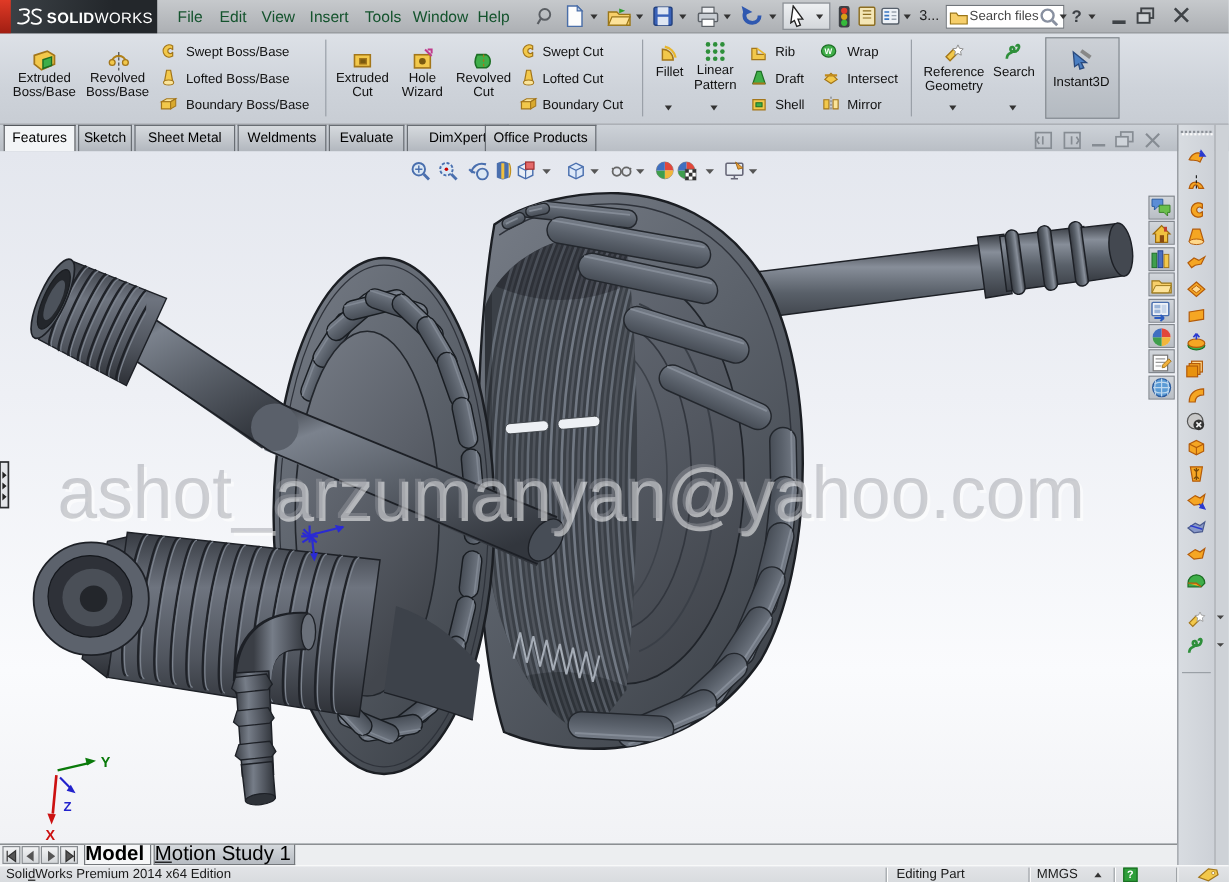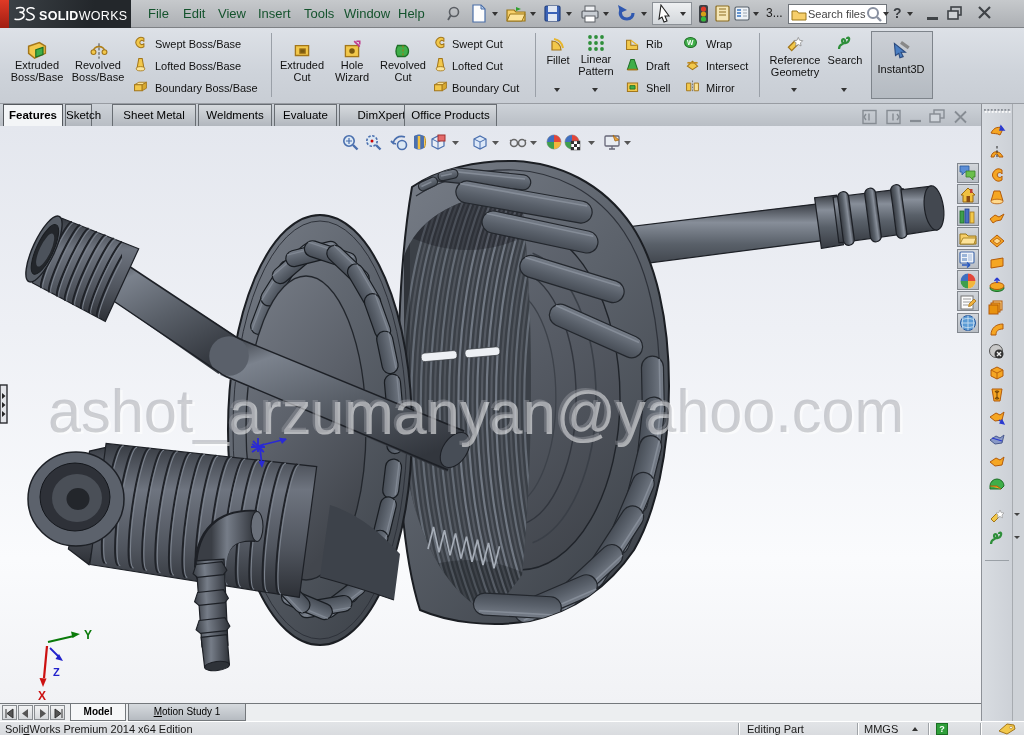--- a/index.html
+++ b/index.html
@@ -13,32 +13,32 @@
 .ticon{top:4px}
 
 #ribbon{left:0;top:28px;width:1024px;height:76px;background:linear-gradient(#dde1e7,#ced3da 60%,#c8cdd4);border-bottom:1px solid #989ca2}
 .rsep{top:33px;width:1px;height:64px;background:#9aa0a8;position:absolute}
 .rlabel{position:absolute;font-size:11px;color:#111;text-align:center;line-height:12px}
 .rrow{position:absolute;font-size:11px;color:#111;white-space:nowrap}
 .drop{position:absolute;width:0;height:0;border-left:3.5px solid transparent;border-right:3.5px solid transparent;border-top:4px solid #333}
 
 #tabrow{left:0;top:104px;width:1024px;height:22px;background:linear-gradient(#cdd2d8,#b9bec5)}
 .tab{position:absolute;top:104px;height:22px;background:linear-gradient(#d6dade,#b2b7be);border:1px solid #686d73;border-bottom:none;font-size:11.5px;color:#000;text-align:center;line-height:20px}
-.tab.active{background:#f3f5f7;font-weight:bold;border-color:#55595e}
+.tab.active{background:#f3f5f7;font-weight:normal;border-color:#55595e}
 
 #viewport{left:0;top:126px;width:981px;height:577px;}
 
 #tpstrip{left:957px;top:163px;width:23px;height:171px;}
 .tpbtn{position:absolute;left:0;width:22px;height:20.4px;background:linear-gradient(#d2d6db,#b9bec5);border:1px solid #82878e}
 #rtoolbar{left:981px;top:104px;width:31px;height:617px;background:linear-gradient(90deg,#d8dce1,#cdd1d7);border-left:1px solid #8d9197}
 #rtoolbar2{left:1012px;top:104px;width:12px;height:617px;background:#ced2d7;border-left:1px solid #a7abb0}
 
 #modeltabs{left:0;top:703px;width:981px;height:18px;background:#eceef0;border-top:1px solid #74787c}
 .navbtn{position:absolute;top:705px;width:15px;height:15px;background:linear-gradient(#f2f3f4,#d4d7da);border:1px solid #888c90;text-align:center;line-height:13px;font-size:8px;color:#222}
-.mtab{position:absolute;top:704px;height:17px;font-size:10px;text-align:center;line-height:16px;color:#000;border:1px solid #74787c;border-top:none}
+.mtab{position:absolute;top:704px;height:17px;font-size:17px;line-height:16px;color:#000;border:1px solid #74787c;border-top:none}
 
 #statusbar{left:0;top:721px;width:1024px;height:31px;background:linear-gradient(#e2e4e7,#cdd0d4);border-top:1px solid #fff;font-size:11px;color:#1a1a1a}
 .sbtext{position:absolute;top:0px;line-height:14px}
 .vsep{position:absolute;top:1px;width:1px;height:12px;background:#9fa3a7;box-shadow:1px 0 0 #fff}
 </style></head><body>
 <div id="app">
 <div id="menubar" class="abs"></div>
 <div id="logo" class="abs"></div>
     <div id="logored" class="abs"></div>
 <div id="logotext" class="abs"><svg width="115" height="17" viewBox="0 0 115 17">
@@ -255,21 +255,21 @@
 <div class="rlabel abs" style="left:820px;top:54px;width:50px">Search</div>
 <div class="drop abs" style="left:841px;top:88px"></div>
 <div class="abs" style="left:871px;top:31px;width:62px;height:68px;background:linear-gradient(#ccd0d6,#b4bac1);border:1px solid #7e848b"></div>
 <svg class="abs" style="left:890px;top:39px" width="22" height="22" viewBox="0 0 20 20">
       <path d="M4,4 L14,12 L10,12 L12,16 L9,17 L8,13 L5,15 Z" fill="#4a7ec2" stroke="#2a4a7e" stroke-width="1"></path>
       <path d="M10,3 L17,8" stroke="#888" stroke-width="3"></path>
     </svg>
 <div class="rlabel abs" style="left:871px;top:63px;width:60px">Instant3D</div>
 <div id="tabrow" class="abs"></div>
 <div class="tab active" style="left:3px;width:60px">Features</div>
-<div class="tab" style="left:65px;width:27px">Sketch</div>
+<div class="tab" style="left:65px;width:45px">Sketch</div>
 <div class="tab" style="left:112px;width:84px">Sheet Metal</div>
 <div class="tab" style="left:198px;width:74px">Weldments</div>
 <div class="tab" style="left:274px;width:63px">Evaluate</div>
 <div class="tab" style="left:339px;width:85px">DimXpert</div>
 <div class="tab" style="left:404px;width:93px">Office Products</div>
 <svg class="abs" style="left:860px;top:109px" width="115" height="16" viewBox="0 0 115 16">
 <g stroke="#868c93" stroke-width="1.4" fill="none">
 <rect x="3" y="1.5" width="13" height="13"></rect>
         <path d="M6,5 l-2,3 l2,3 M9,4.5 l0,7"></path>
 <rect x="27" y="1.5" width="13" height="13"></rect>

